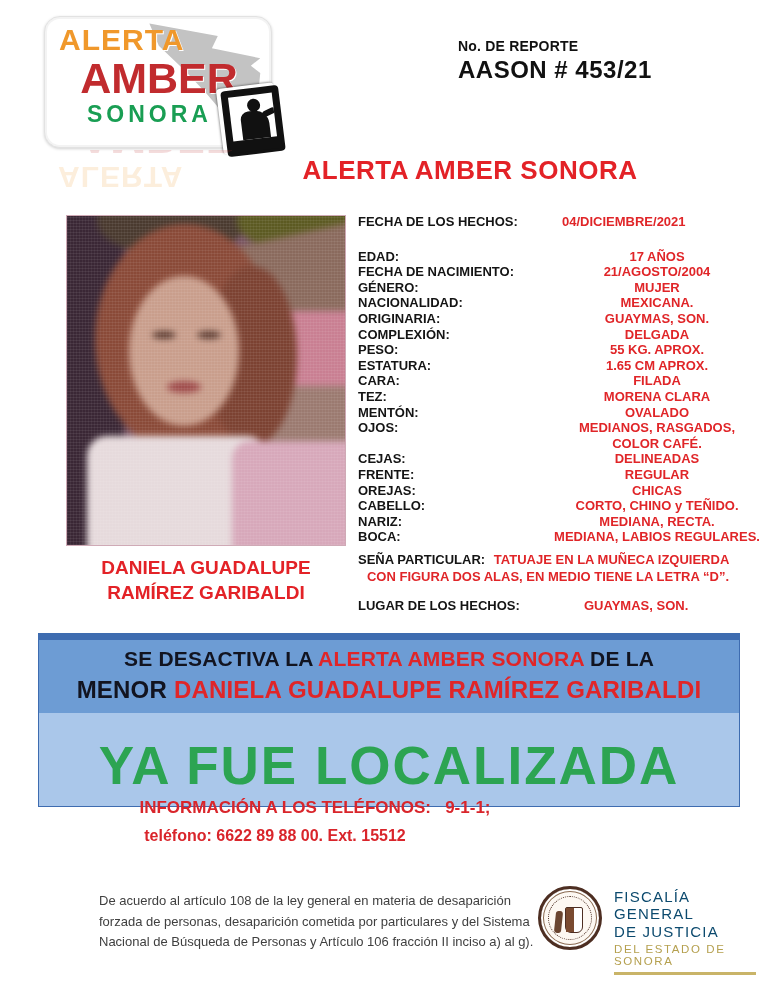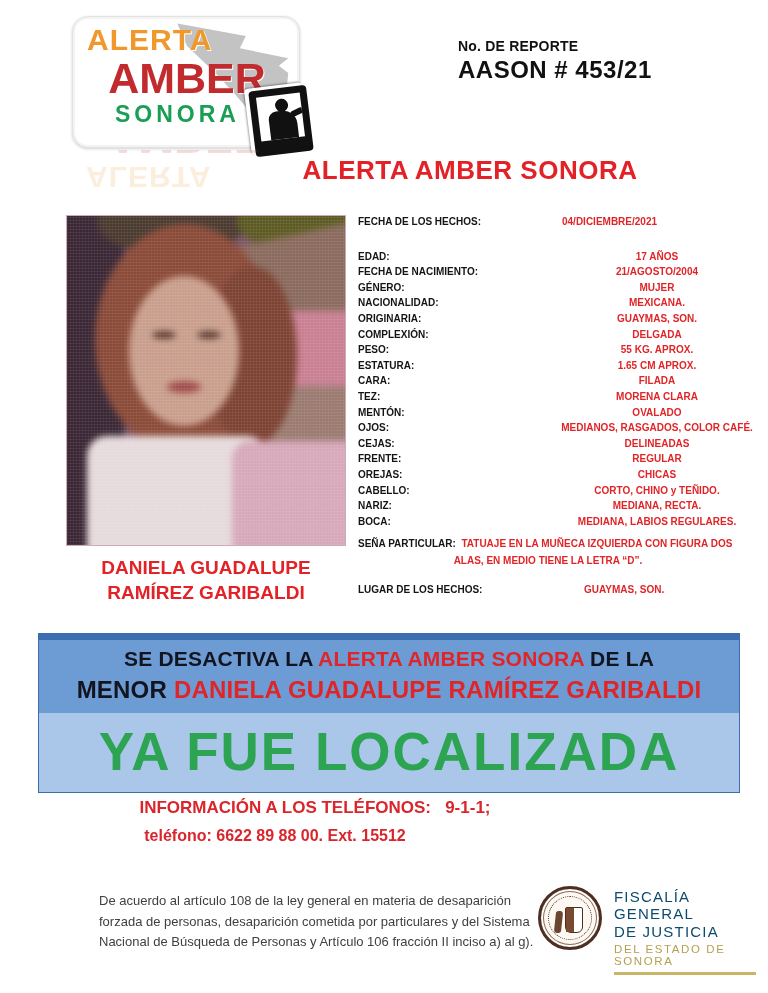--- a/index.html
+++ b/index.html
@@ -3,21 +3,21 @@
 <meta charset="utf-8">
 <style>
   * { margin:0; padding:0; box-sizing:border-box; }
   body { background:#888; font-family:"Liberation Sans", sans-serif; }
   .poster{
     position:relative; width:768px; height:993px; margin:0 auto;
     background:#ffffff; overflow:hidden;
   }
 
   
-  .logo-wrap{ position:absolute; left:44px; top:16px; width:250px; height:185px;margin-left:28px; }
+  .logo-wrap{ position:absolute; left:44px; top:16px; width:250px; height:185px; }
   .logo-box{
     position:absolute; left:0; top:0; width:228px; height:132px;
     background:#fff; border-radius:16px;
     border:1px solid #e2e2e2;
     box-shadow:0 1px 3px rgba(0,0,0,.18), inset 0 0 0 2px #f3f3f3;
     overflow:hidden;
   }
   .sonora-map{
     position:absolute; right:6px; top:4px; width:118px; height:124px;
     background:#c3c3c3;
@@ -83,21 +83,21 @@
     background:repeating-linear-gradient(0deg, rgba(255,255,255,.07) 0 1px, transparent 1px 3px),
                repeating-linear-gradient(90deg, rgba(255,255,255,.05) 0 1px, transparent 1px 3px);
   }
 
   .missing-name{
     position:absolute; left:58px; top:556px; width:296px;
     text-align:center; font-size:19px; font-weight:800; color:#e32227; line-height:1.3;
   }
 
   
-  .details{ position:absolute; left:358px; top:214px; width:402px; font-size:10px; font-weight:bold; }
+  .details{ position:absolute; left:358px; top:214px; width:402px; font-size:13px; font-weight:bold; }
   .drow{ display:flex; line-height:15.6px; }
   .dlabel{ color:#141414; flex:0 0 196px; }
   .dvalue{ color:#e02528; flex:1 1 auto; text-align:center; }
   .row-fecha .dvalue{ text-align:left; padding-left:8px; }
   .field-rows{ margin-top:19px; }
   .sena{ margin-top:6px; width:380px; text-align:center; line-height:17px; }
   .sena-label{ float:left; color:#141414; }
   .sena-value{ color:#e02528; }
   .row-lugar{ margin-top:13px; }
   .row-lugar .dvalue{ text-align:left; padding-left:30px; }
@@ -108,21 +108,21 @@
     background:#6d9cd4; border-top:7px solid #3e6cb0; border-left:1px solid #3e6cb0; border-right:1px solid #3e6cb0;
     padding:7px 0 9px 0; text-align:center;
   }
   .banner-line1{ font-size:21px; font-weight:800; color:#121420; letter-spacing:.2px; }
   .banner-line2{ font-size:24px; font-weight:800; color:#121420; margin-top:5px; letter-spacing:.2px; }
   .banner-red{ color:#e02528; }
   .banner-bottom{
     background:#aac7ea; border:1px solid #3e6cb0; border-top:none;
     text-align:center; padding:8px 0 10px 0;
   }
-  .banner-headline{ font-size:53px; font-weight:800; color:#2ca452; letter-spacing:2px; }
+  .banner-headline{ font-size:53px; font-weight:800; color:#2ca452; letter-spacing:2px;margin-top:14px; }
 
   
   .phones{ position:absolute; left:0; top:798px; width:630px; text-align:center; }
   .phone-line1{ font-size:17px; font-weight:800; color:#d9252b; white-space:pre-wrap; }
   .phone-line2{ font-size:16px; font-weight:800; color:#d9252b; margin-top:9px; margin-right:80px; }
 
   
   .legal{
     position:absolute; left:99px; top:891px; width:452px;
     font-size:13px; color:#404040; line-height:1.58;

